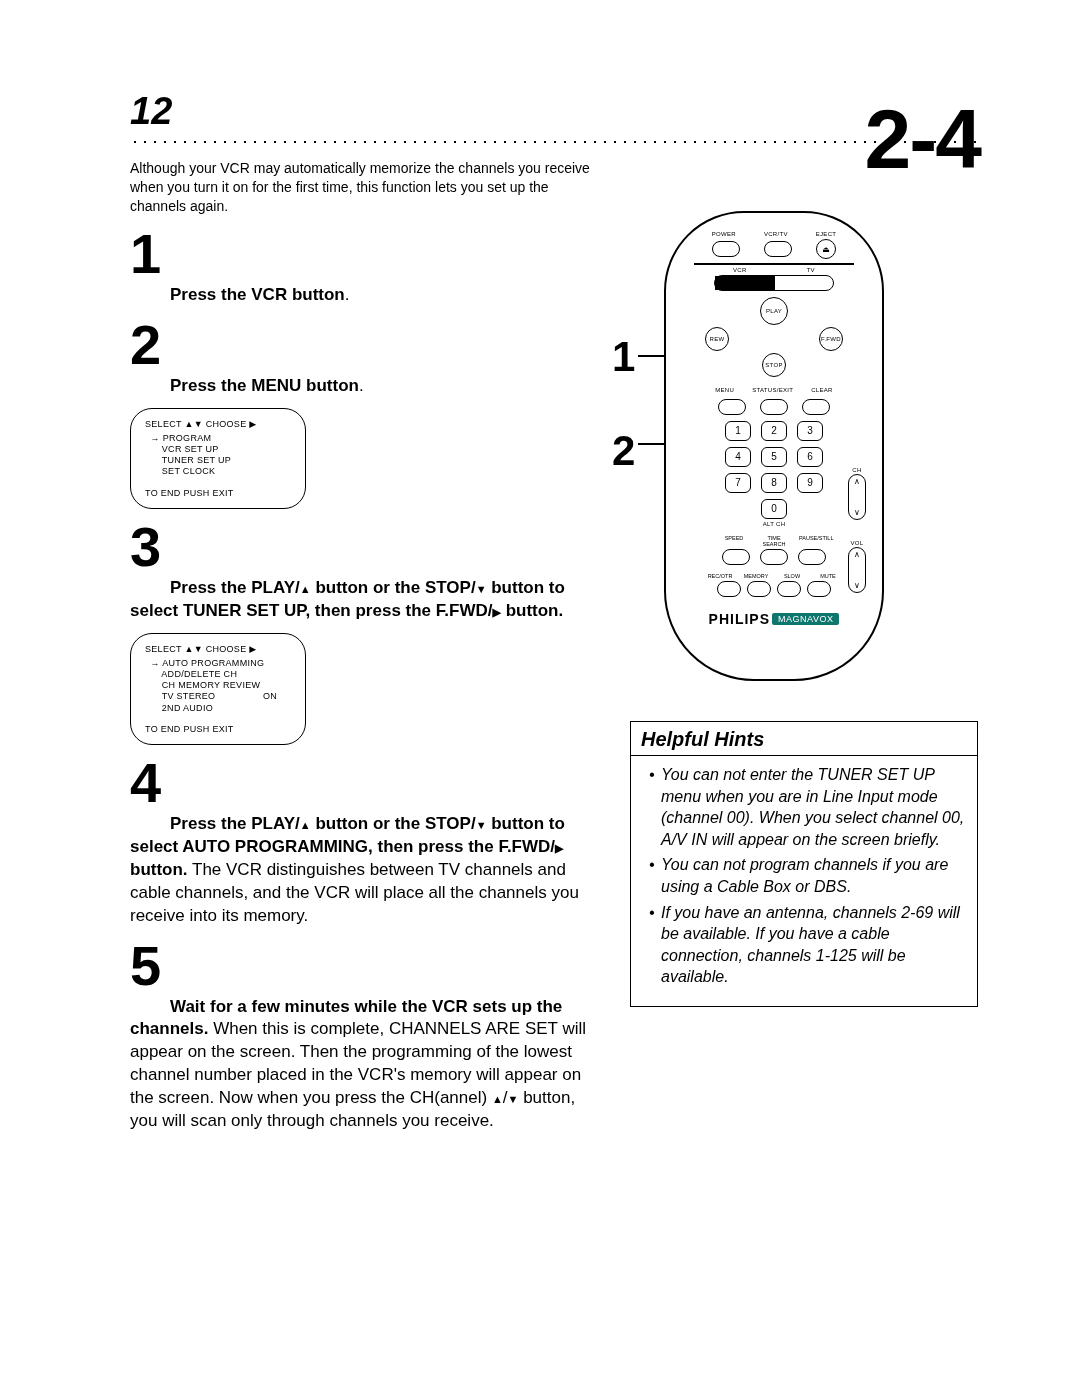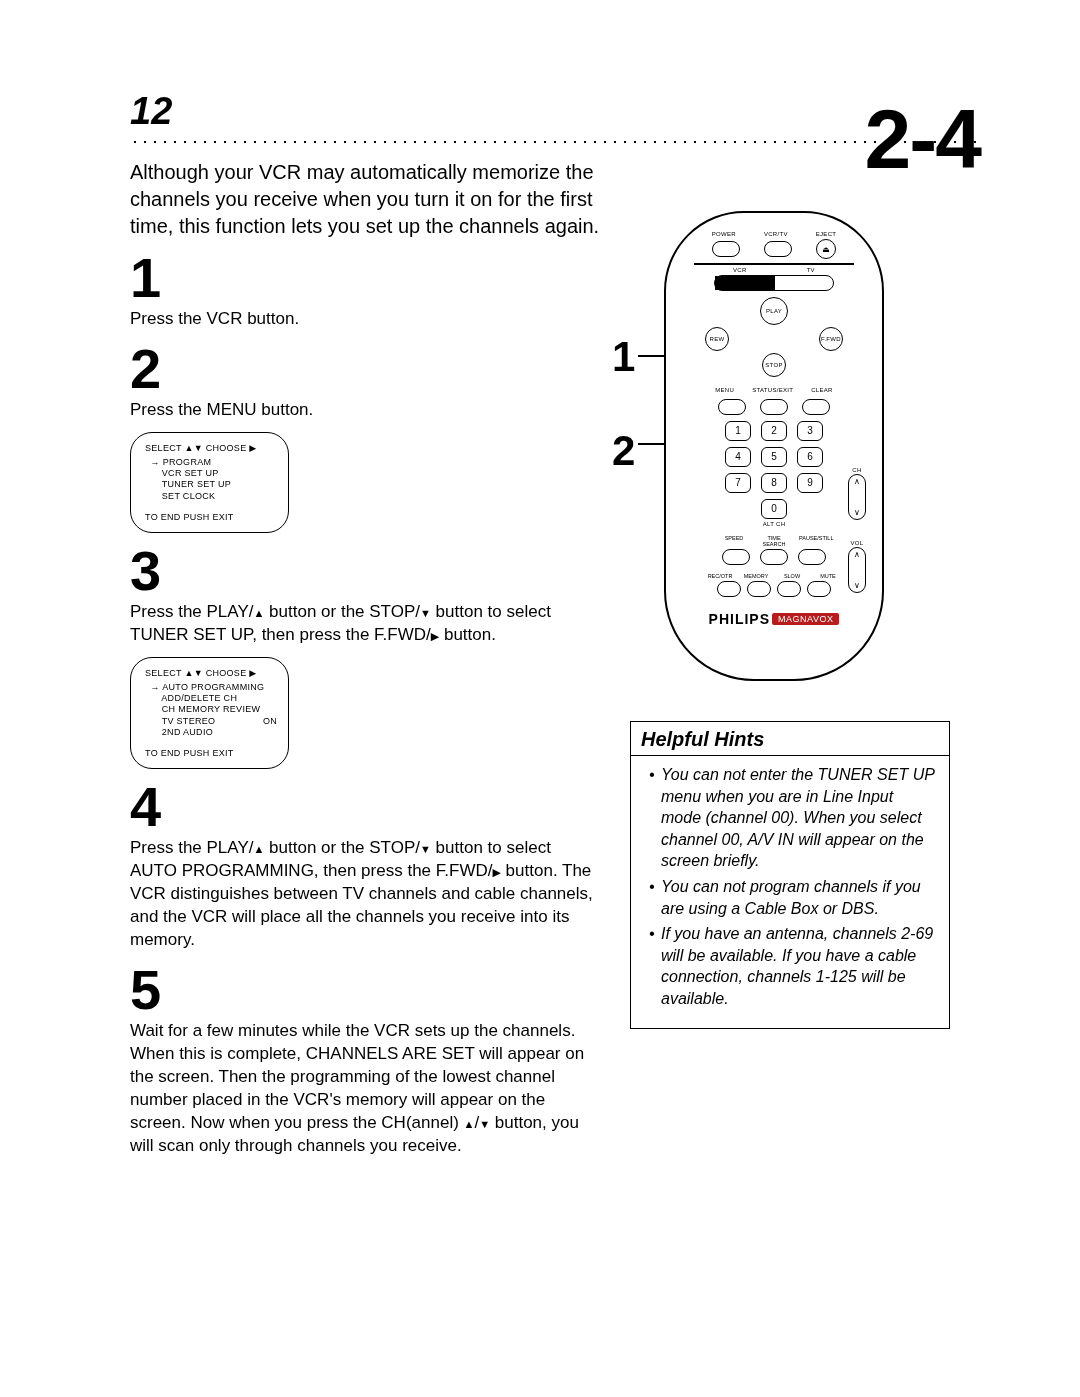--- a/index.html
+++ b/index.html
@@ -2,33 +2,33 @@
 <html><head>
 <meta charset="utf-8">
 <style>
   * { box-sizing: border-box; margin: 0; padding: 0; }
   html, body { width: 1080px; background: #fff; font-family: Arial, Helvetica, sans-serif; color: #000; }
   .page { position: relative; width: 1080px; height: 1397px; padding: 90px 100px 60px 130px; }
   .header { display: flex; align-items: baseline; gap: 24px; }
   .pg-num { font-size: 38px; font-weight: 700; font-style: italic; }
   .pg-title { font-size: 38px; font-weight: 700; font-style: italic; }
   .dots { margin-top: 6px; height: 6px; background-image: radial-gradient(circle, #000 1.5px, transparent 1.5px); background-size: 10px 6px; background-repeat: repeat-x; }
-  .intro { margin-top: 14px; font-size: 20px; line-height: 1.35; max-width: 480px; }
+  .intro { margin-top: 14px; font-size: 14px; line-height: 1.35; max-width: 480px; }
   .main { display: flex; gap: 30px; }
   .left { flex: 1 1 460px; max-width: 470px; }
   .right { flex: 0 0 350px; position: relative; }
   .step-num { font-size: 56px; font-weight: 800; font-family: Arial, sans-serif; line-height: 1; margin-top: 10px; }
   .step-text { font-size: 17px; line-height: 1.35; margin-top: 2px; }
-  .step-text b { font-weight: 400; }
+  .step-text b { font-weight: 700; margin-left: 40px; }
   .tri-up, .tri-down, .tri-right { display: inline-block; vertical-align: middle; }
   .tri-up::before { content: "▲"; font-size: 11px; }
   .tri-down::before { content: "▼"; font-size: 11px; }
   .tri-right::before { content: "▶"; font-size: 11px; }
   
-  .osd { margin-top: 10px; width: 159px; border: 1.5px solid #000; border-radius: 22px; padding: 10px 14px 10px 14px; font-size: 9px; font-family: Arial, sans-serif; letter-spacing: 0.3px; }
+  .osd { margin-top: 10px; width: 176px; border: 1.5px solid #000; border-radius: 22px; padding: 10px 14px 10px 14px; font-size: 9px; font-family: Arial, sans-serif; letter-spacing: 0.3px; }
   .osd .hdr { font-size: 9px; margin-bottom: 4px; }
   .osd .row { white-space: pre; font-size: 9px; line-height: 1.25; }
   .osd .ftr { margin-top: 10px; font-size: 9px; }
   
   .big-range { text-align: right; font-size: 84px; font-weight: 800; line-height: 1; margin-top: -48px; margin-bottom: 30px; letter-spacing: -2px; }
   .callout-col { position: absolute; left: -18px; top: 188px; display: flex; flex-direction: column; gap: 46px; }
   .callout { font-size: 42px; font-weight: 800; }
   .callout-line { position: absolute; height: 1.5px; background: #000; }
   
   .remote-wrap { position: relative; margin-left: 34px; margin-top: 28px; }
@@ -56,23 +56,23 @@
   .side-rockers { position: absolute; right: 16px; top: 254px; display: flex; flex-direction: column; gap: 20px; }
   .rocker { width: 18px; border: 1.5px solid #000; border-radius: 10px; display: flex; flex-direction: column; align-items: center; justify-content: space-between; padding: 2px 0; }
   .rocker.ch { height: 46px; }
   .rocker.vol { height: 46px; }
   .rocker span { font-size: 8px; }
   .tiny-row { display: flex; gap: 10px; margin-top: 8px; }
   .tiny-row .lbl2 { font-size: 5.5px; text-align: center; width: 30px; }
   .bottom-btns { display: flex; gap: 10px; margin-top: 2px; }
   .brand { margin-top: 14px; display: flex; align-items: center; gap: 2px; }
   .brand .p { font-family: Arial; font-weight: 700; font-size: 14px; letter-spacing: 1px; }
-  .brand .m { background: #b91c1c; color: #fff; font-size: 9px; padding: 1px 6px; border-radius: 2px; letter-spacing: 0.5px; }
-  
-  .hints { margin-top: 40px; border: 1.5px solid #000; padding: 0; width: 320px; }
+  .brand .m { background: #0f766e; color: #fff; font-size: 9px; padding: 1px 6px; border-radius: 2px; letter-spacing: 0.5px; }
+  
+  .hints { margin-top: 40px; border: 1.5px solid #000; padding: 0; width: 348px; }
   .hints-title { font-style: italic; font-weight: 700; font-size: 20px; padding: 6px 10px 4px 10px; border-bottom: 1.5px solid #000; }
   .hints-body { padding: 8px 12px 14px 18px; font-style: italic; font-size: 16px; line-height: 1.35; }
   .hints-body ul { list-style: none; }
   .hints-body li { position: relative; padding-left: 12px; margin-bottom: 4px; }
   .hints-body li::before { content: "•"; position: absolute; left: 0; }
 </style>
 </head>
 <body>
 
 <div class="page">

